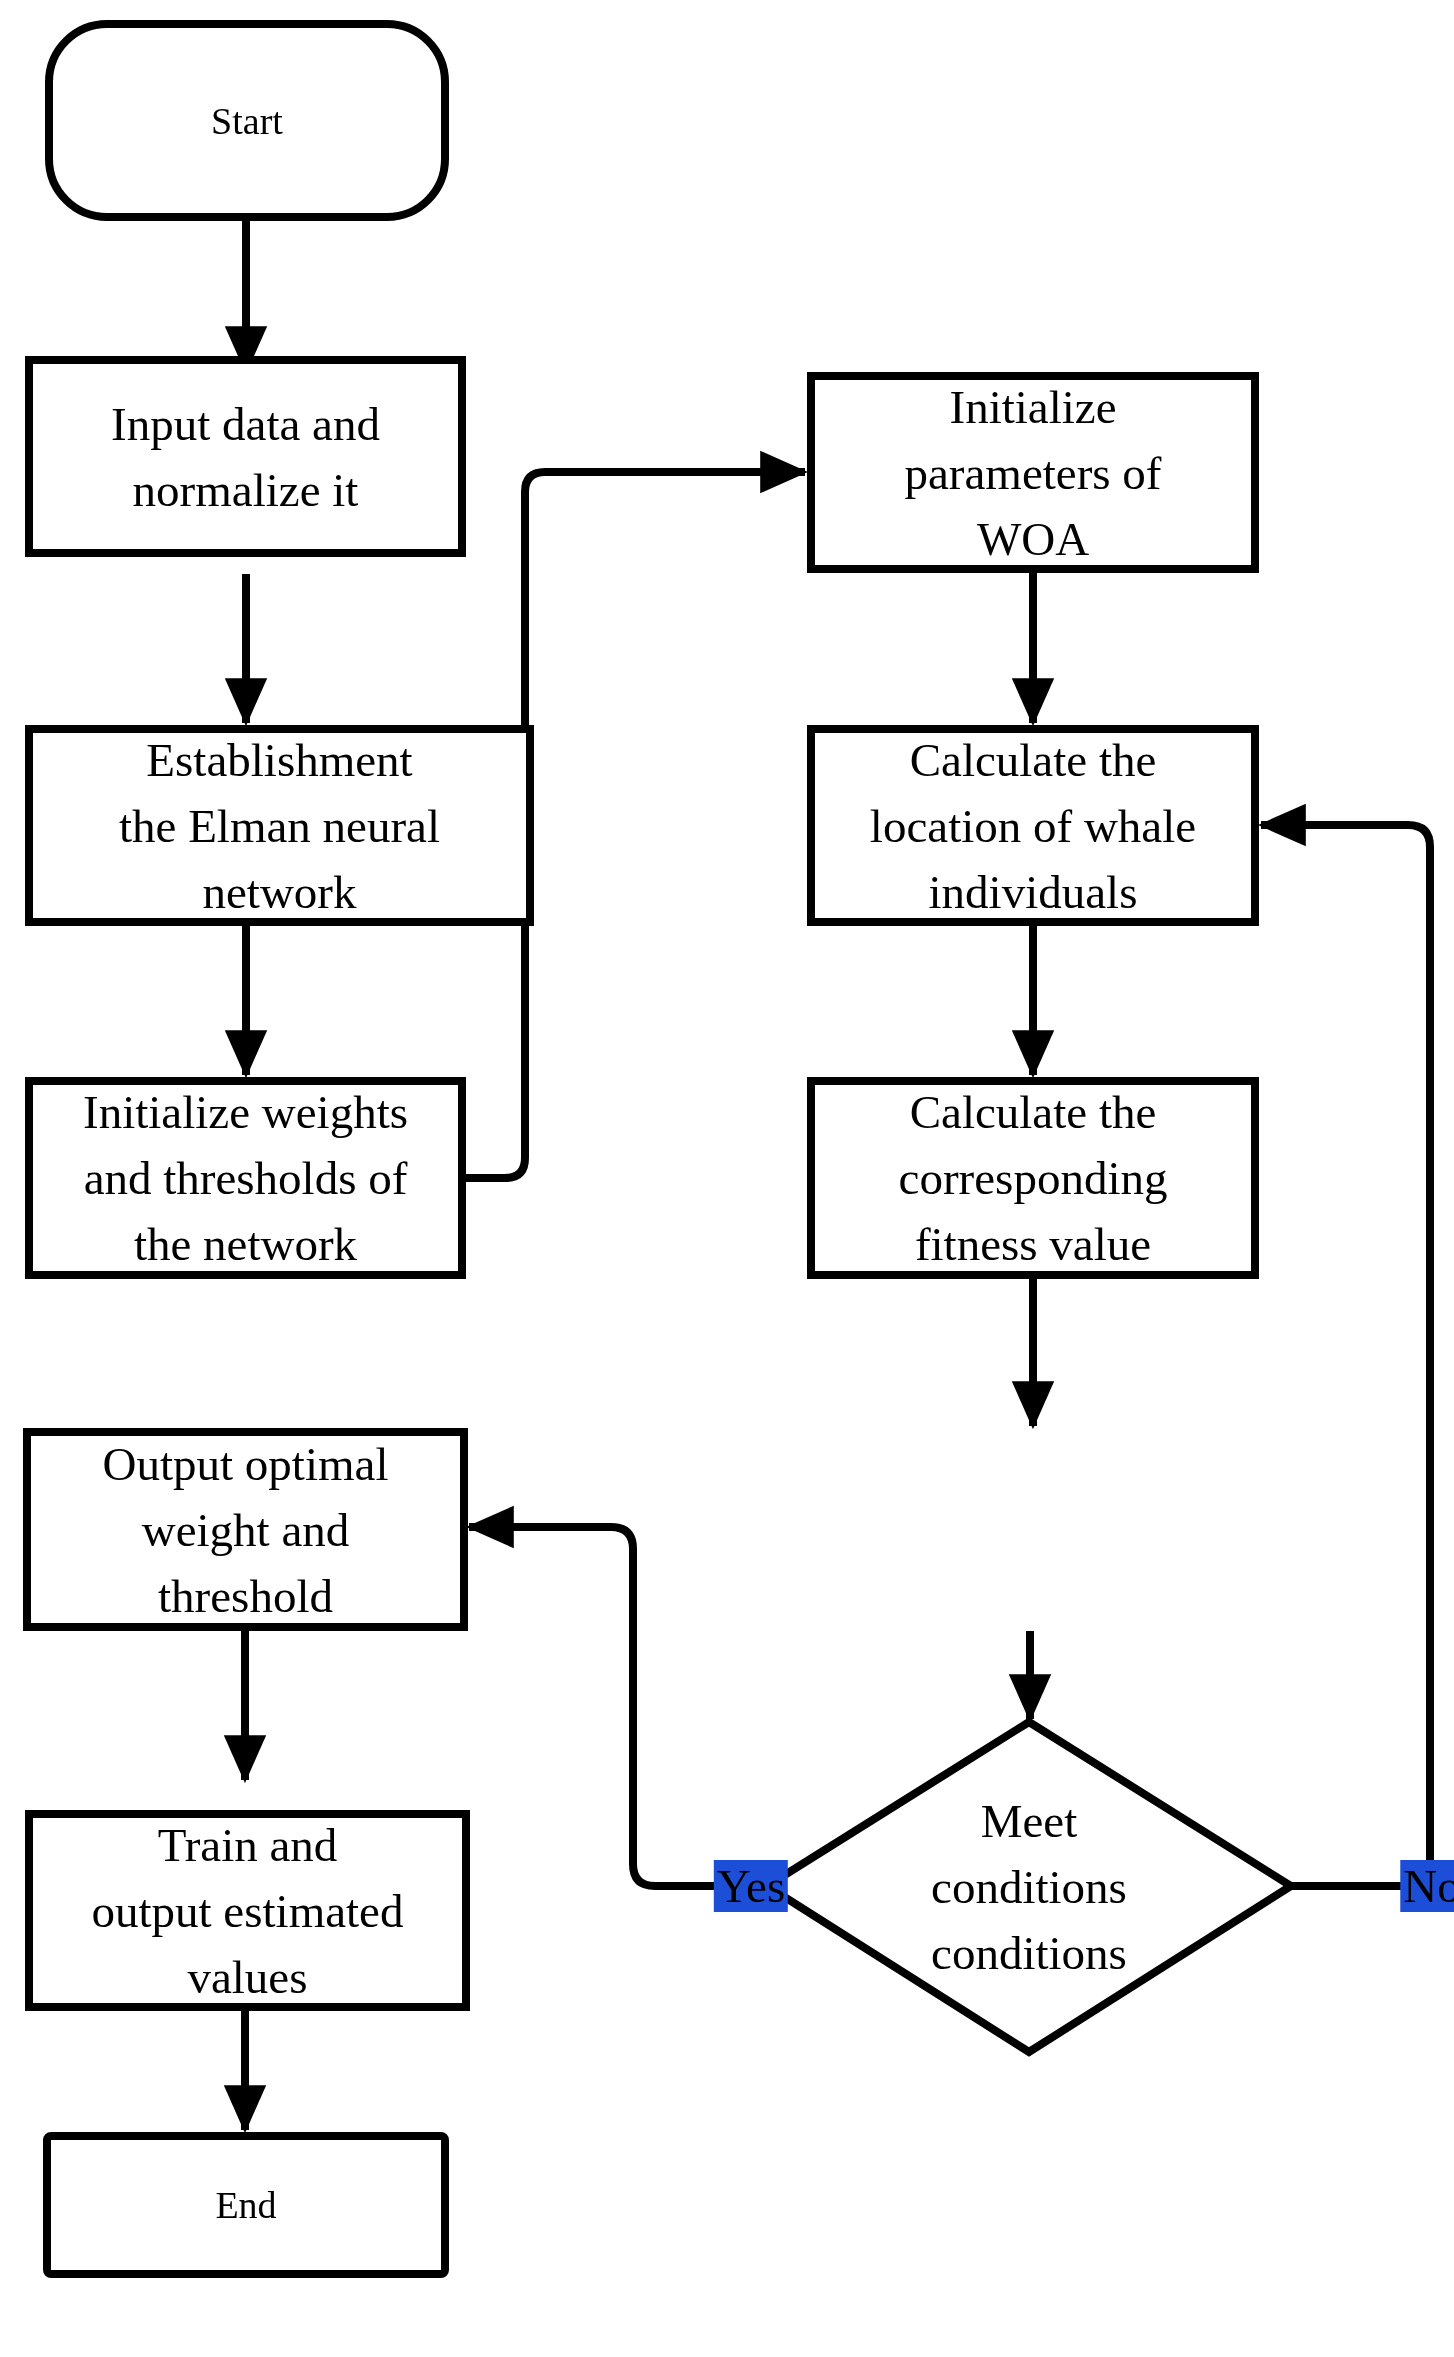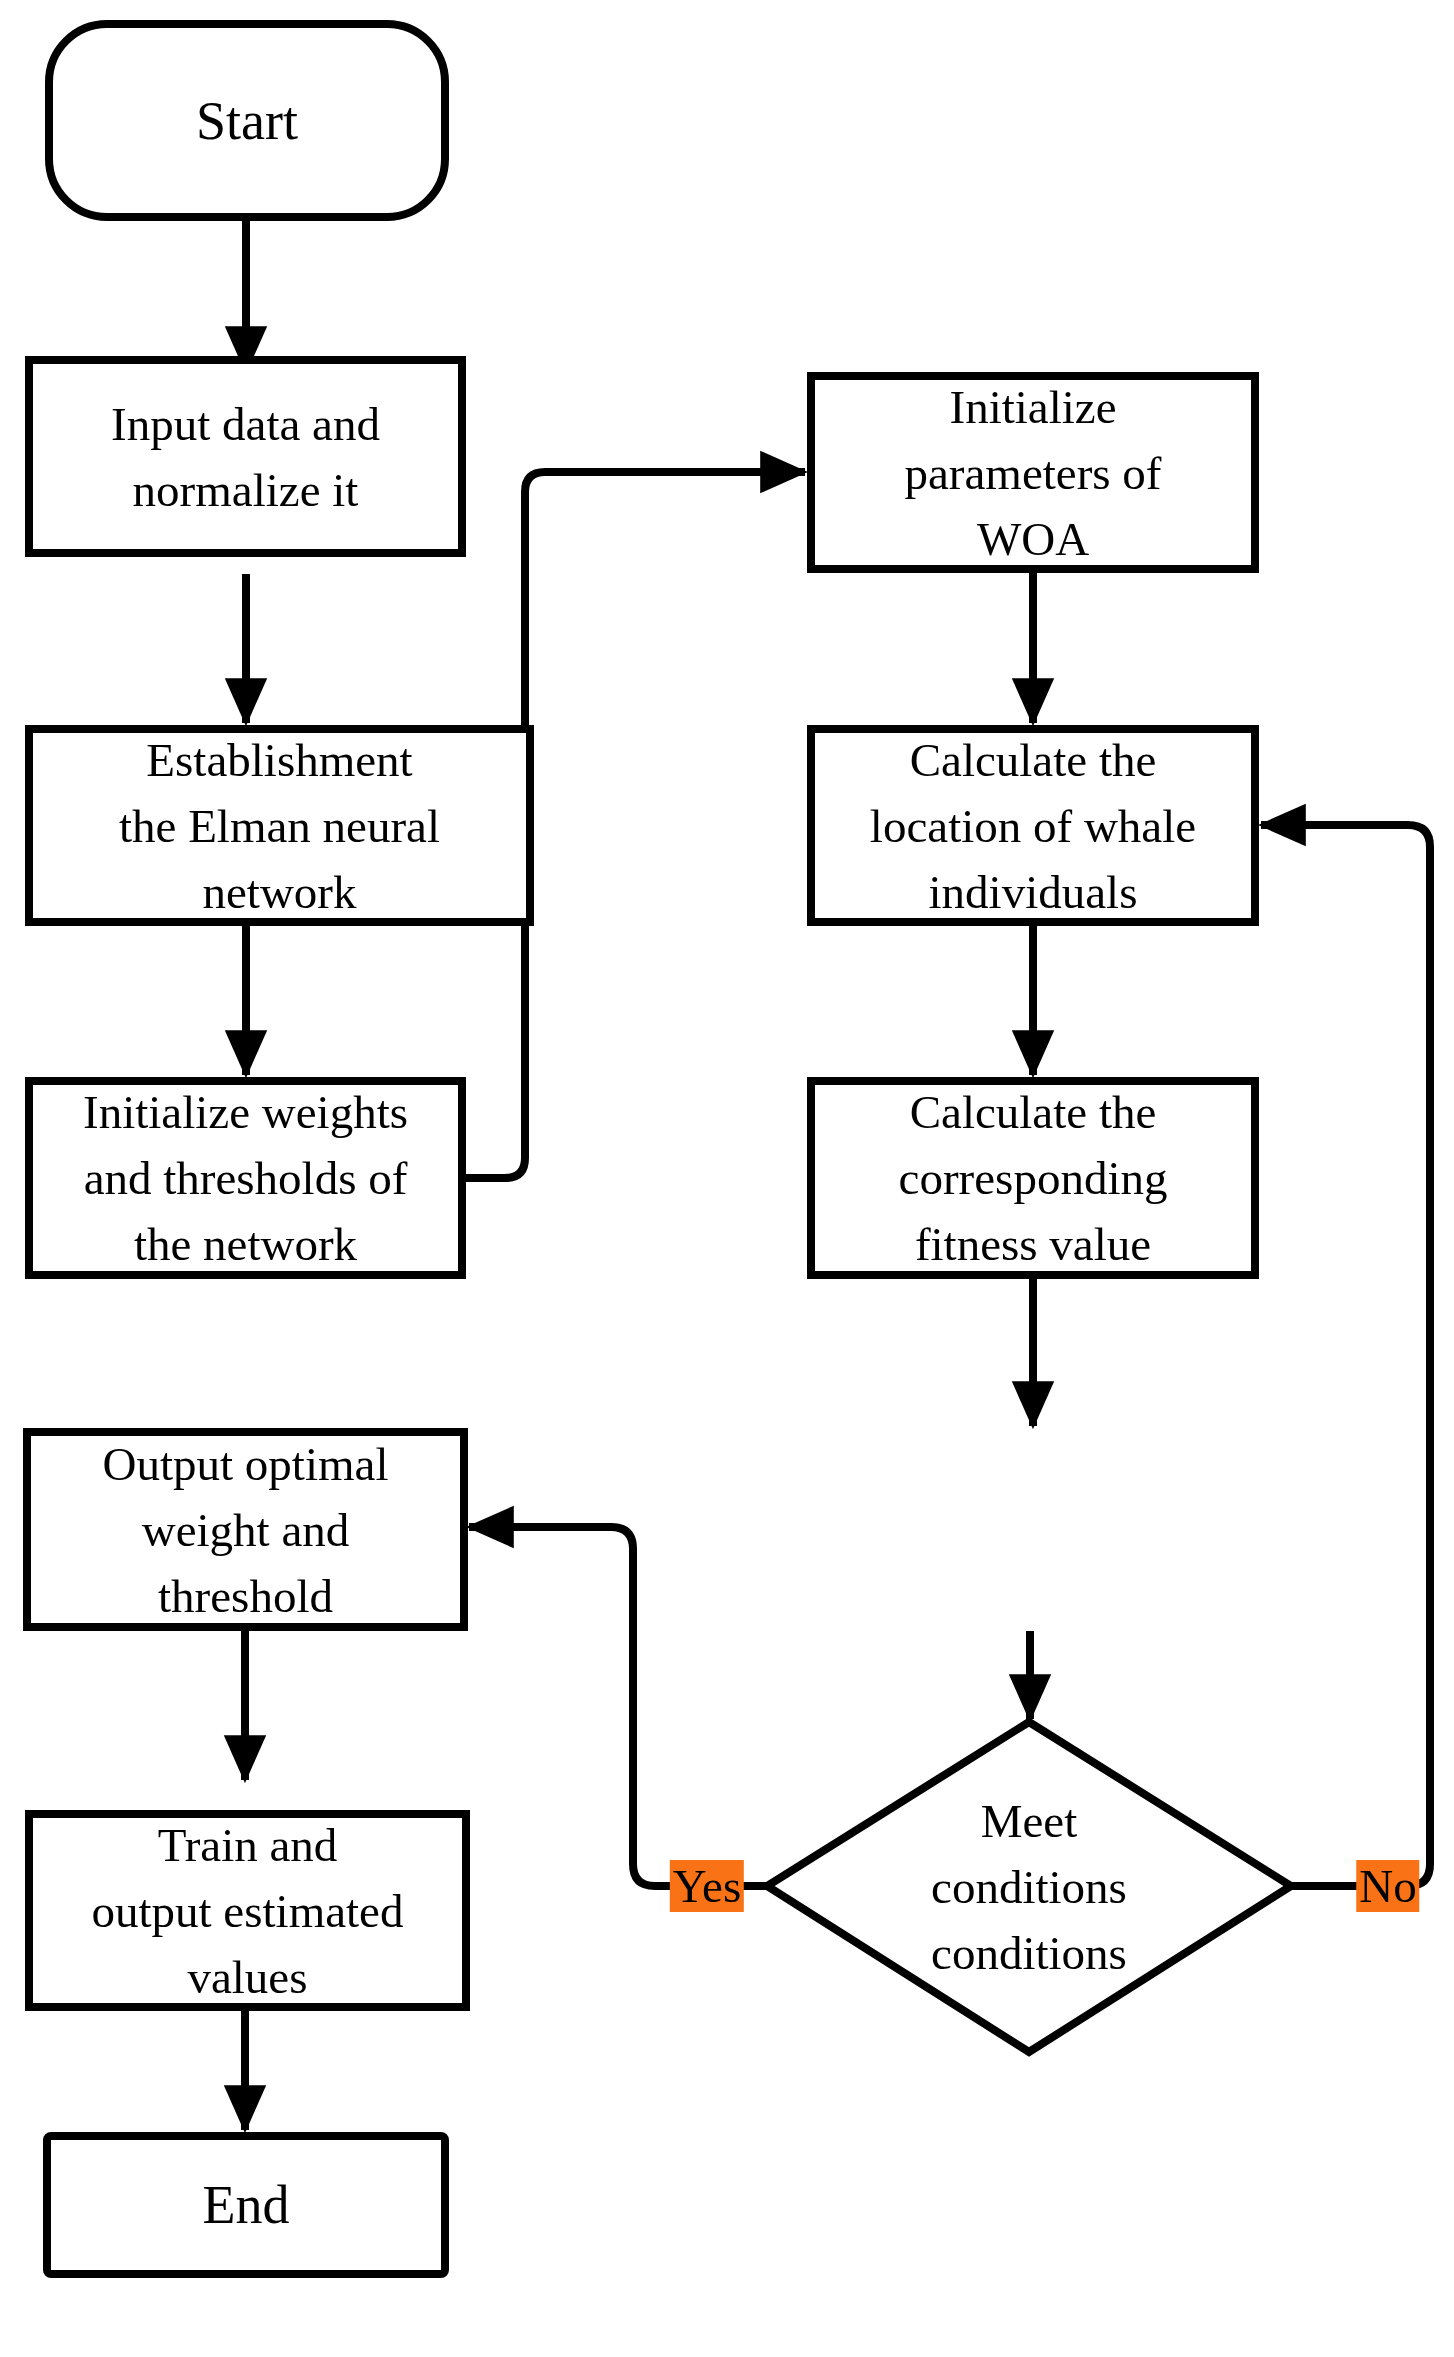--- a/index.html
+++ b/index.html
@@ -24,29 +24,30 @@
     border: 8px solid #000000;
     display: flex;
     flex-direction: column;
     justify-content: center;
     align-items: center;
     text-align: center;
     font-size: 47px;
     line-height: 66px;
     white-space: nowrap;
   }
-  .terminator { border-radius: 62px; font-size: 54px; justify-content: center; }
+  .terminator { border-radius: 62px; font-size: 38px; justify-content: center; }
   .plain { border: none; background: transparent; }
   .edge-label {
     position: absolute;
     transform: translate(-50%, -50%);
-    background: #f97316;
+    background: #1d4ed8;
     padding: 0 3px;
     font-size: 47px;
     line-height: 52px;
+    margin-left: 44px;
   }
 </style>
 </head>
 <body>
 
 <div class="canvas">
 
   <svg class="wires" viewBox="0 0 1454 2357">
     <defs>
       <marker id="arrow" viewBox="0 0 6 6" refX="5.6" refY="3" markerWidth="6" markerHeight="6" orient="auto-start-reverse">

